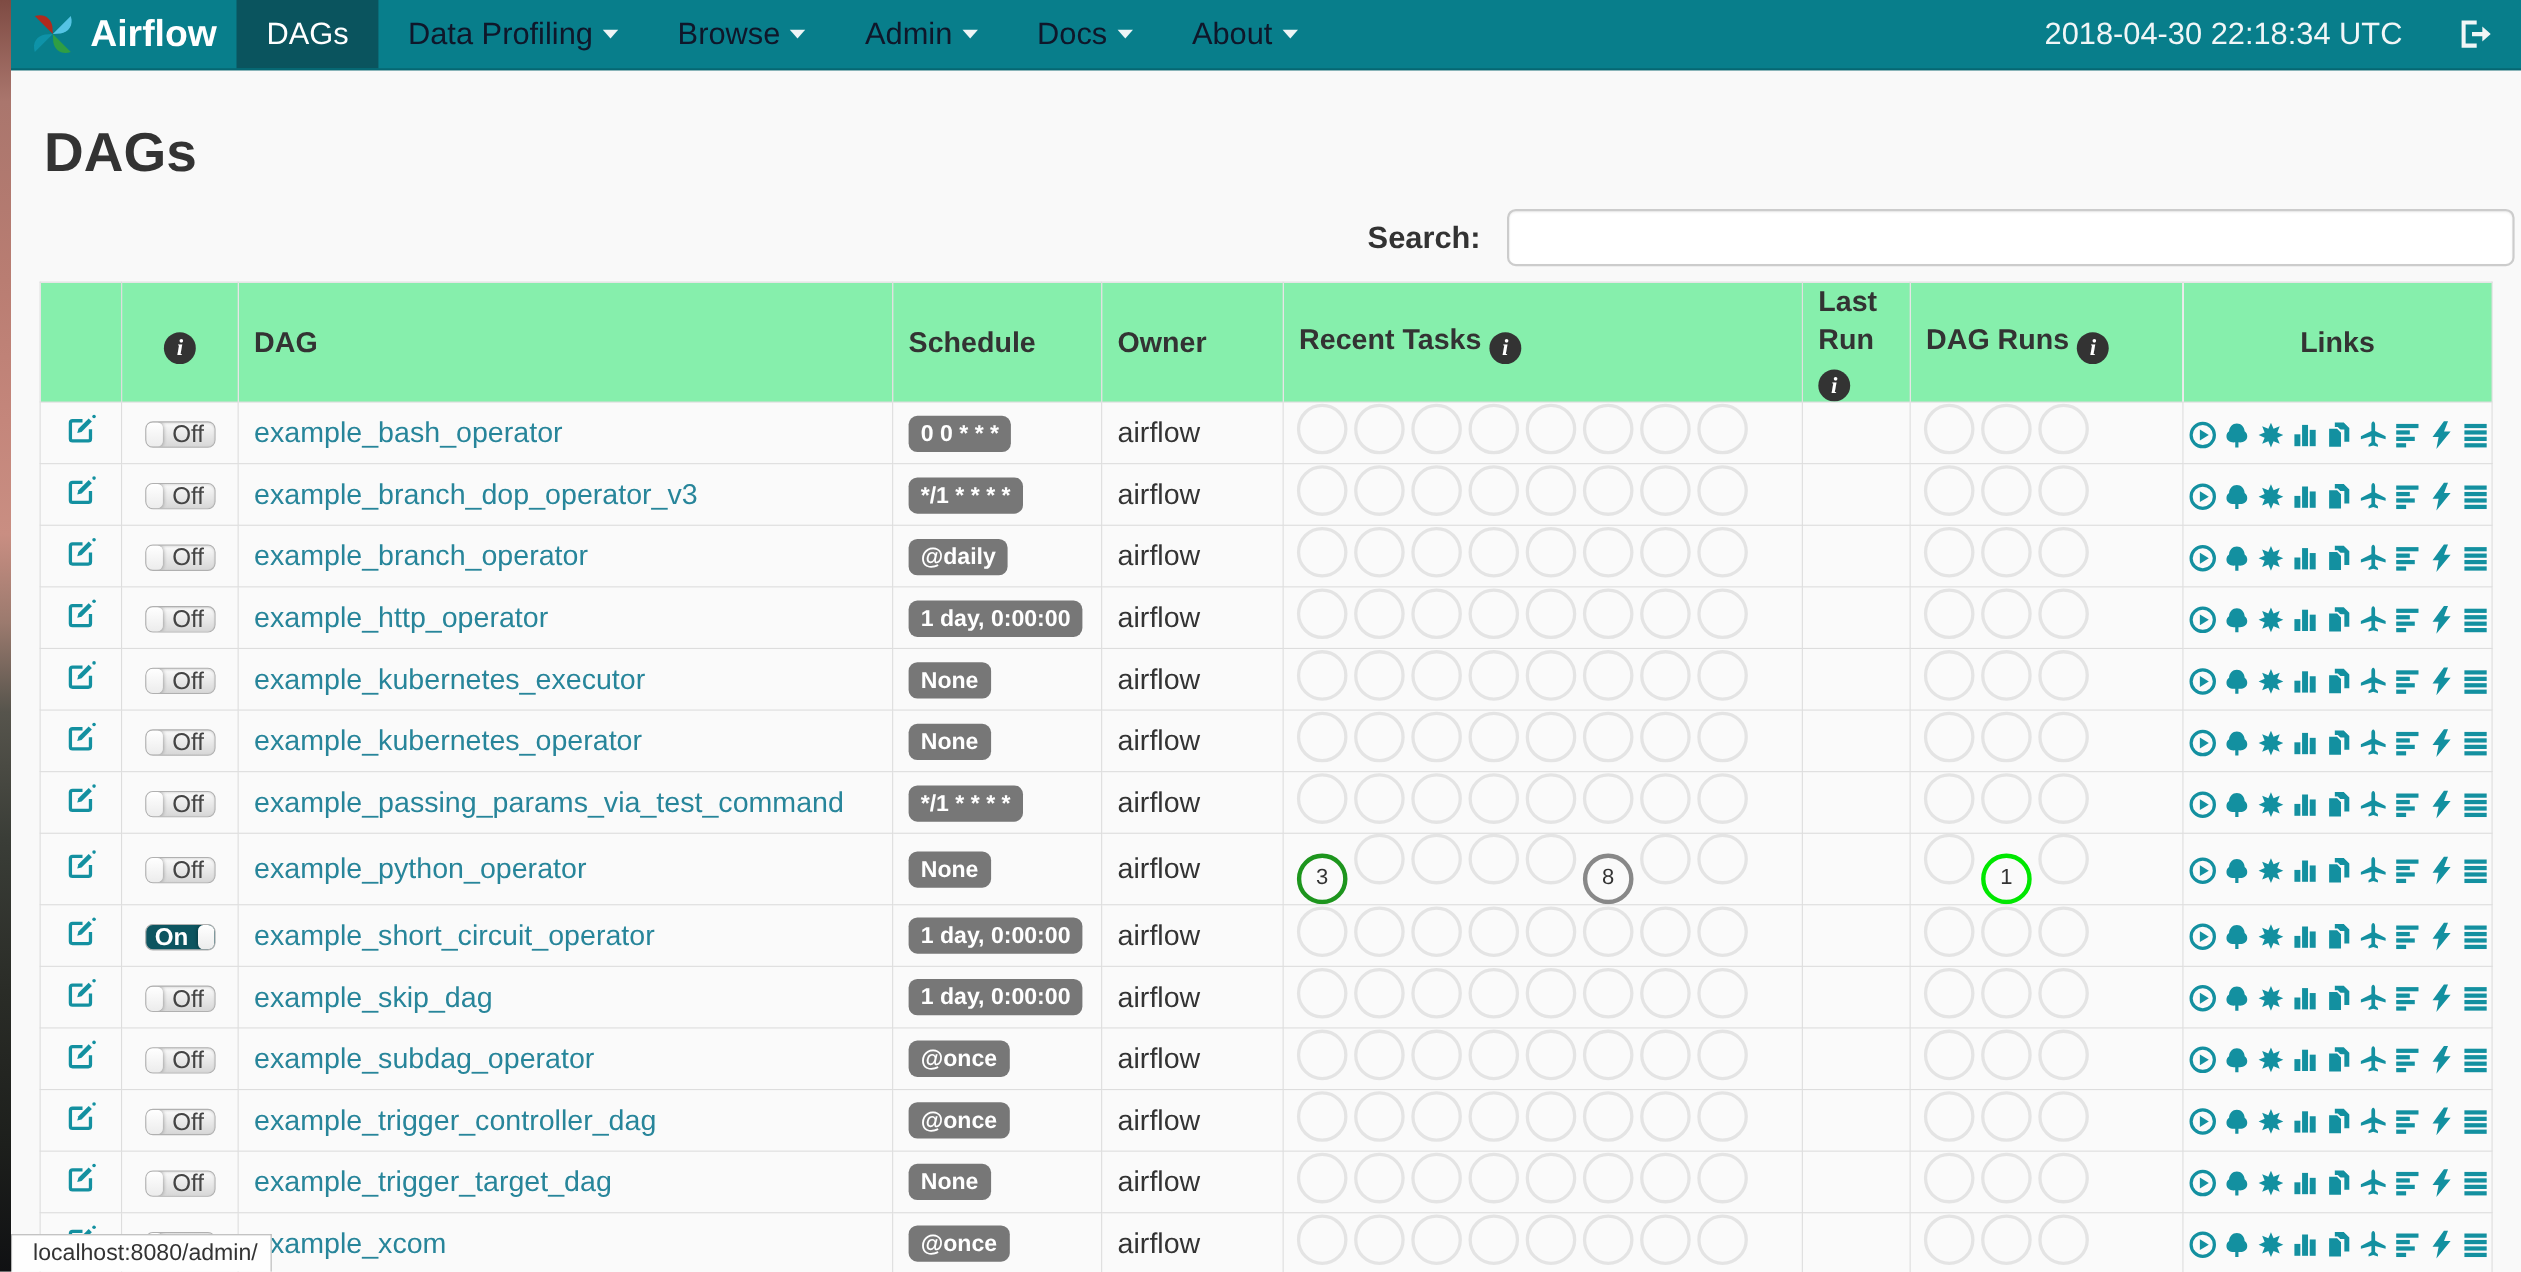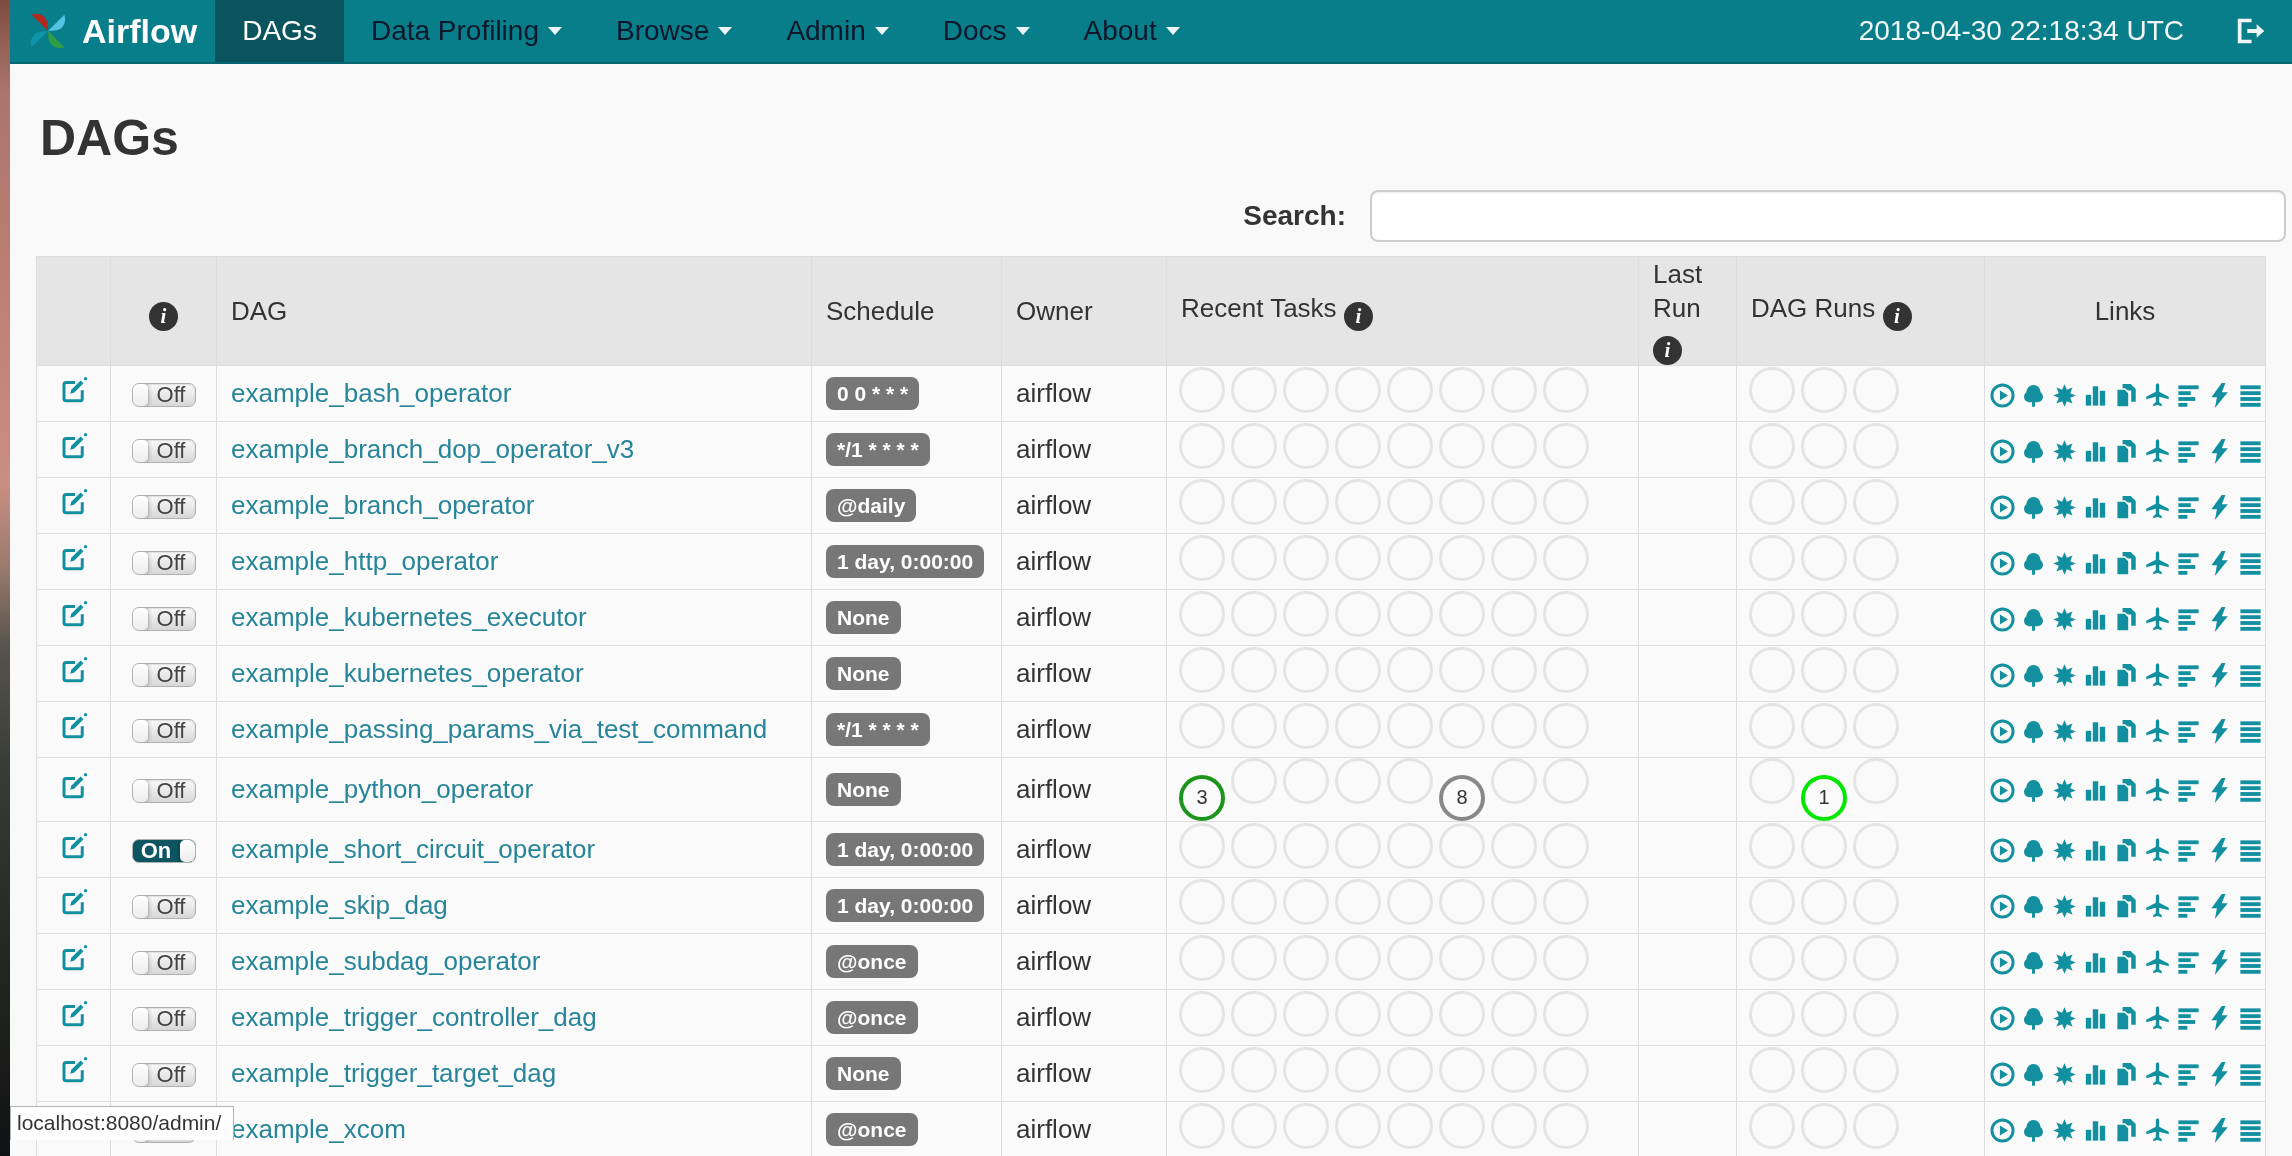--- a/index.html
+++ b/index.html
@@ -36,21 +36,21 @@
   .page-title{font-size:50px;line-height:56px;font-weight:600;color:#333;margin:44px 0 0 30px}
   .search-row{display:flex;justify-content:flex-end;align-items:center;margin:24px 6px 14px 0}
   .search-label{font-size:28px;font-weight:bold;margin-right:24px}
   .search-input{width:916px;height:52px;border:2px solid #ccc;border-radius:8px;background:#fff;
     font-size:26px;padding:0 14px;outline:none;box-shadow:inset 0 1px 2px rgba(0,0,0,.08);
     font-family:"Liberation Sans",sans-serif}
   
   table{border-collapse:collapse;table-layout:fixed;margin-left:26px;width:2222px;
     background:#fafafa;font-size:26px}
   th,td{border:1px solid #ddd;vertical-align:middle;padding:0 14px;overflow:hidden;white-space:nowrap}
-  thead th{background:#e5e5e5;height:72px;font-weight:normal;text-align:left;white-space:normal;line-height:34px}
+  thead th{background:#86efac;height:72px;font-weight:bold;text-align:left;white-space:normal;line-height:34px}
   tbody td{height:56px}
   .c-edit{width:74px}.c-toggle{width:106px}.c-dag{width:595px}.c-sched{width:190px}
   .c-owner{width:165px}.c-recent{width:472px}.c-lastrun{width:98px}.c-dagruns{width:248px}
   .c-links{width:281px}
   th.c-edit,td.c-edit,th.c-toggle,td.c-toggle{text-align:center;padding:0}
   th.c-links,td.c-links{text-align:center;padding:0 2px}
   .info-badge{display:inline-flex;align-items:center;justify-content:center;width:29px;height:29px;
     border-radius:50%;background:#333;vertical-align:-6px}
   .info-badge::after{content:"i";color:#fff;font-family:"Liberation Serif",serif;
     font-weight:bold;font-style:italic;font-size:21px;line-height:1}
@@ -72,22 +72,22 @@
   
   .circle{display:inline-flex;align-items:center;justify-content:center;width:46px;height:46px;
     border-radius:50%;border:3px solid var(--circle-empty);margin-right:6px;font-size:20px;color:#333}
   .circle.filled{border-width:4px;cursor:pointer}
   td.c-recent,td.c-dagruns{padding-left:12px}
   
   .link-icon{display:inline-block;width:27px;height:27px;margin:0 2px;color:var(--icon);
     vertical-align:middle;cursor:pointer}
   .link-icon svg{width:27px;height:27px;display:block}
   
-  .status-bar{position:absolute;left:10px;bottom:16px;background:#fefefe;border:1px solid #b5b5b5;
-    border-bottom:none;padding:4px 12px 5px 6px;font-size:21px;color:#333;z-index:50}
+  .status-bar{position:absolute;left:10px;bottom:0;background:#fefefe;border:1px solid #b5b5b5;
+    border-bottom:none;padding:4px 12px 5px 19px;font-size:21px;color:#333;z-index:50}
 </style>
 </head>
 <body>
 
 <div class="wallpaper"></div>
 
 <div class="navbar">
   <div class="brand">
     <svg viewBox="0 0 44 44">
       <path d="M22 22 L7 7 C15 4.5 20.5 9 21.6 15.5 Z" fill="#b02a1e"></path>

